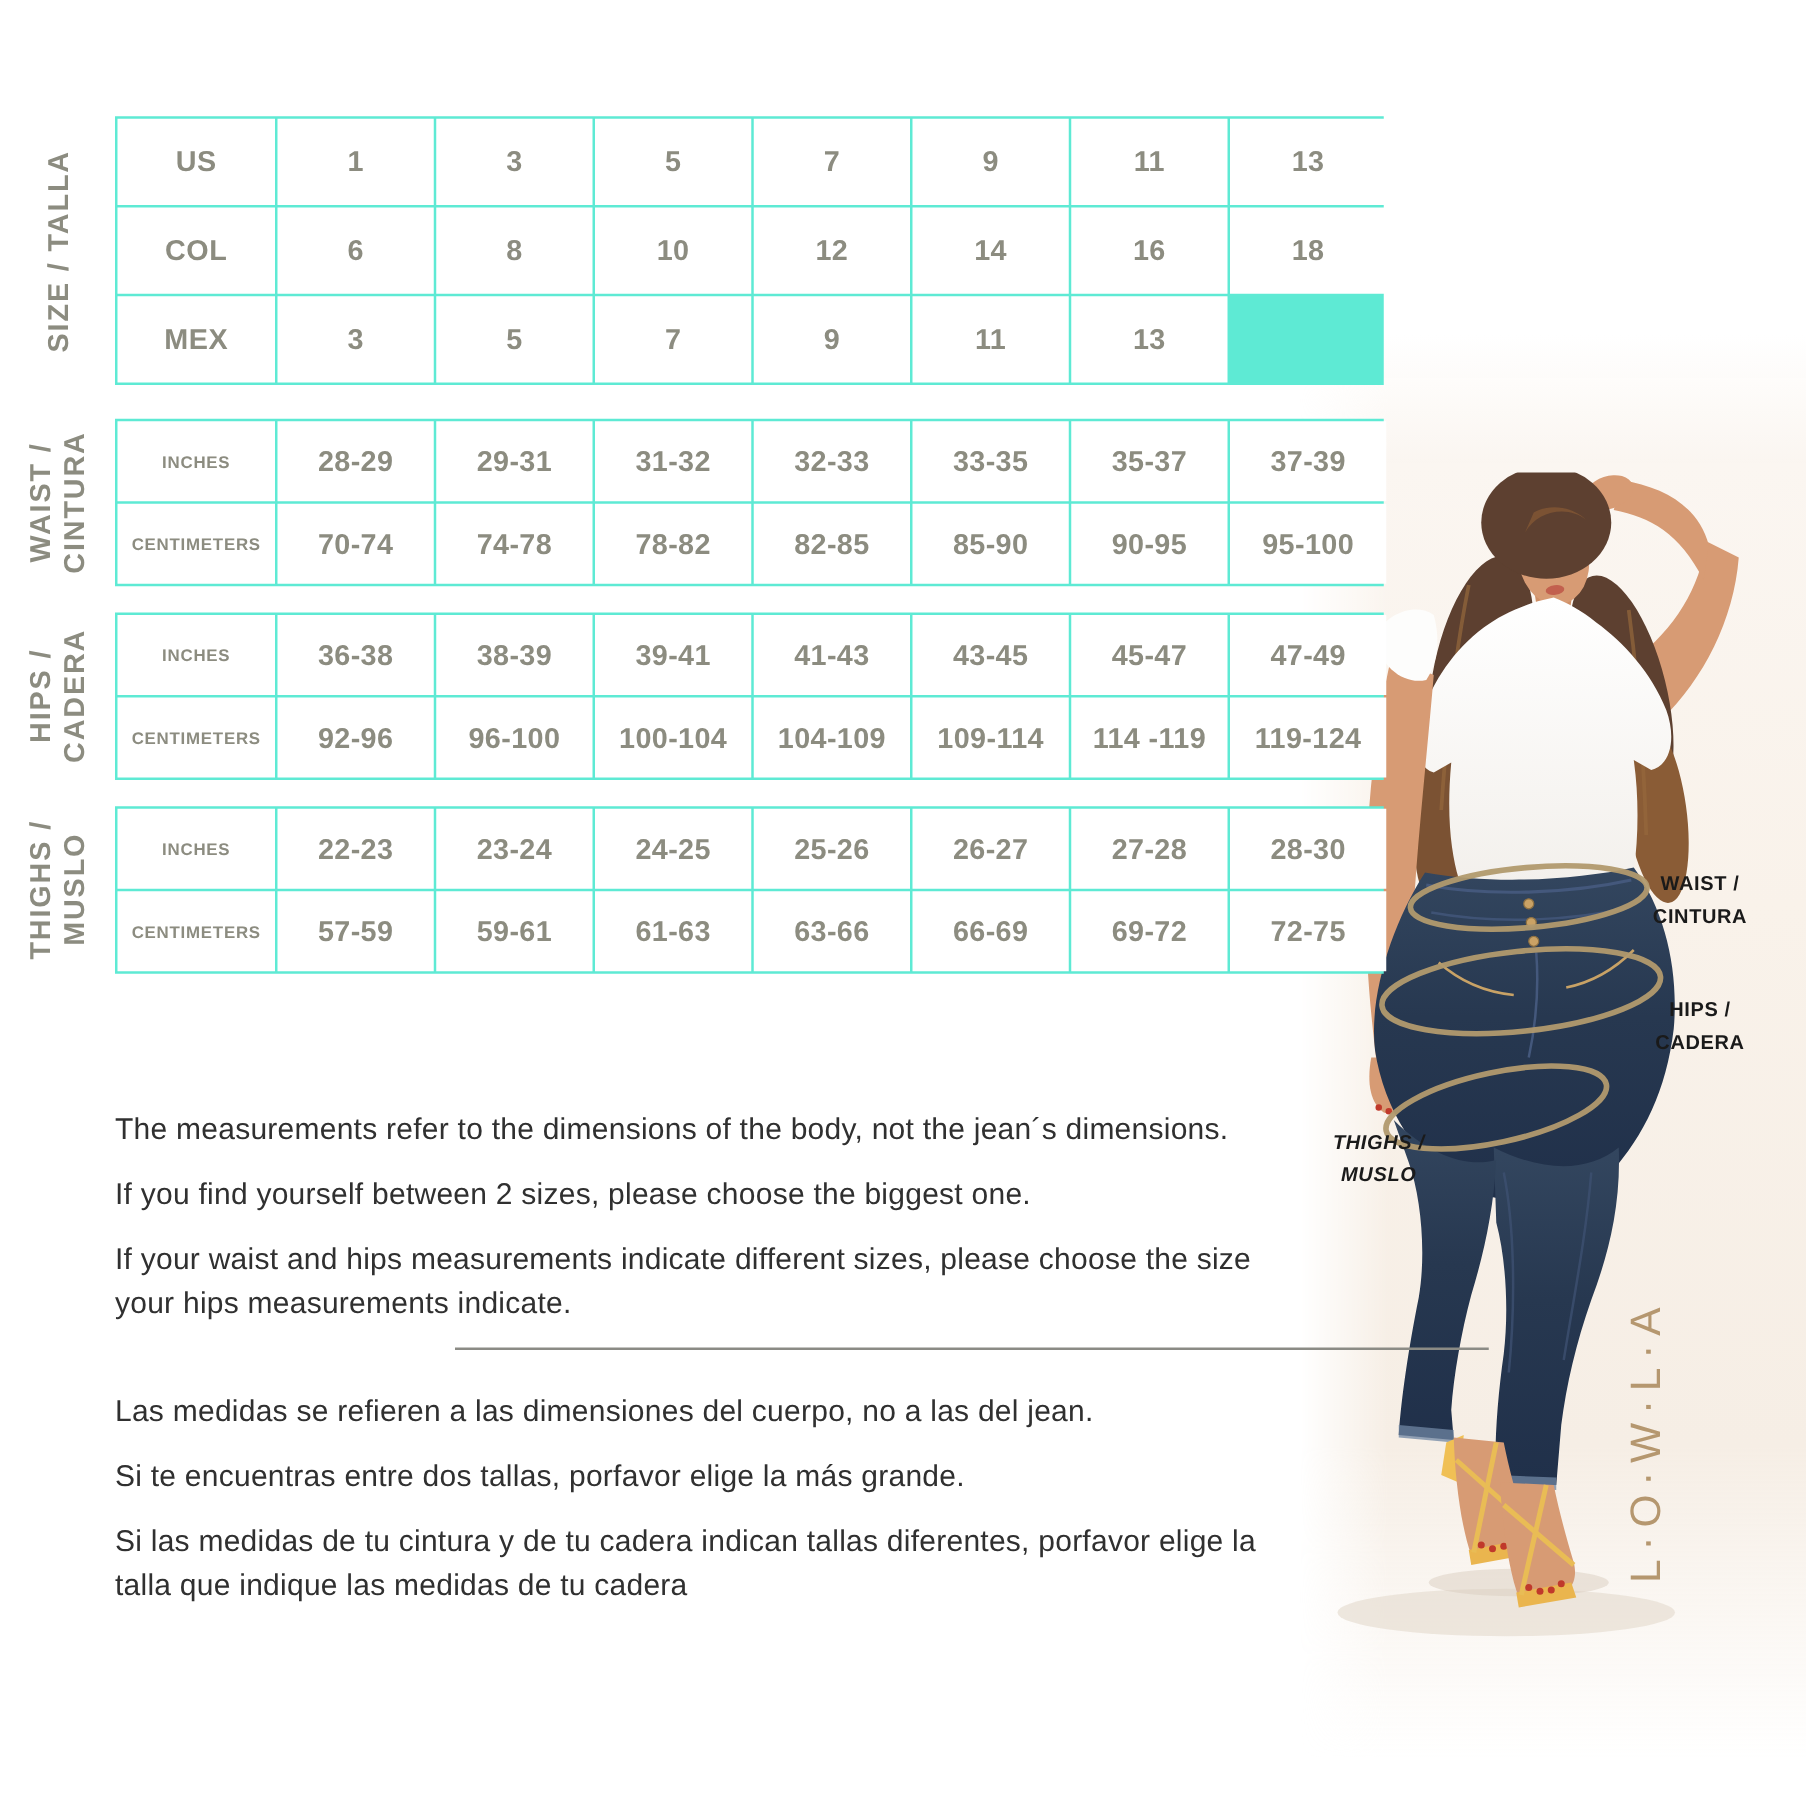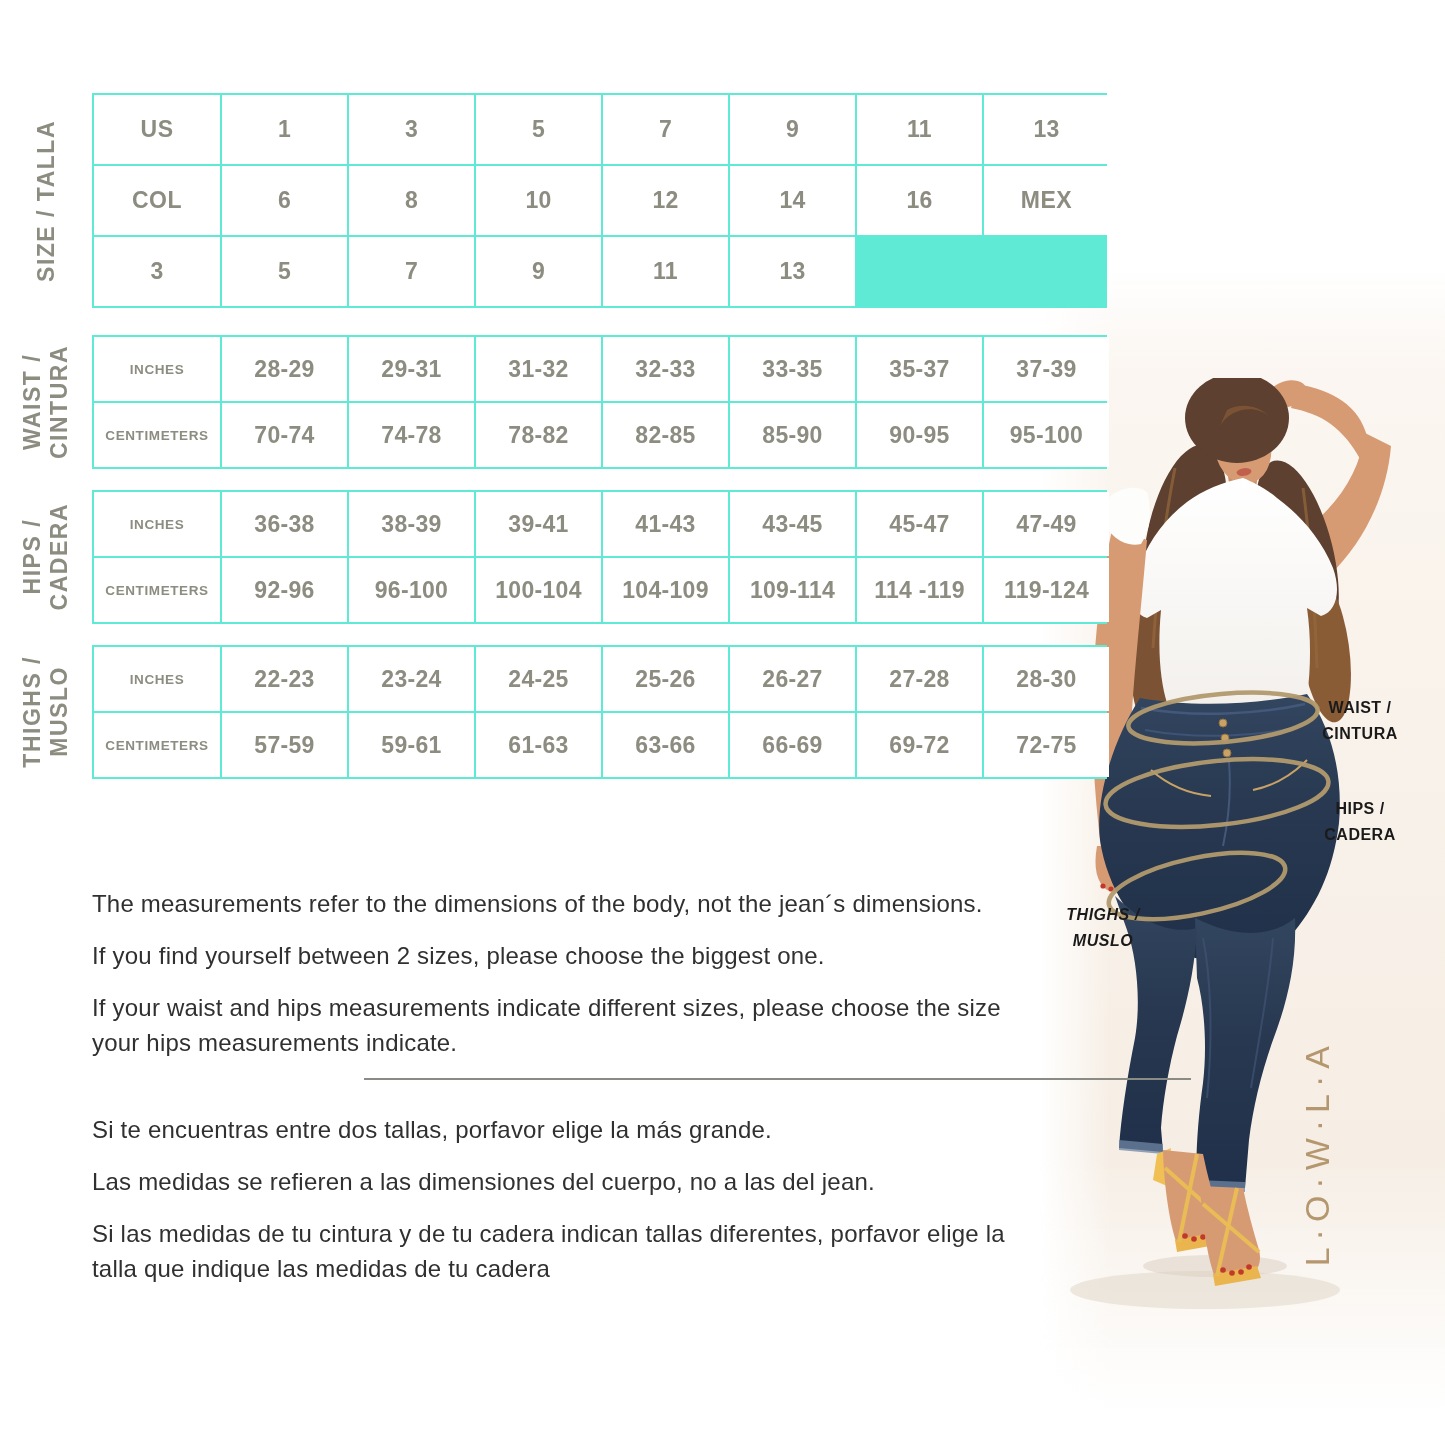--- a/index.html
+++ b/index.html
@@ -221,20 +221,21 @@
       <div class="cell val">9</div>
       <div class="cell val">11</div>
       <div class="cell val">13</div>
       <div class="cell head">COL</div>
       <div class="cell val">6</div>
       <div class="cell val">8</div>
       <div class="cell val">10</div>
       <div class="cell val">12</div>
       <div class="cell val">14</div>
       <div class="cell val">16</div>
+      <div class="cell val">18</div>
       <div class="cell head">MEX</div>
       <div class="cell val">3</div>
       <div class="cell val">5</div>
       <div class="cell val">7</div>
       <div class="cell val">9</div>
       <div class="cell val">11</div>
       <div class="cell val">13</div>
     </div>
   <div class="size-table t1">
       <div class="cell head">INCHES</div>
@@ -293,22 +294,22 @@
 
   <div class="notes notes-en">
     <p>The measurements refer to the dimensions of the body, not the jean´s dimensions.</p>
     <p>If you find yourself between 2 sizes, please choose the biggest one.</p>
     <p>If your waist and hips measurements indicate different sizes, please choose the size your hips measurements indicate.</p>
   </div>
 
   <div class="divider"></div>
 
   <div class="notes notes-es">
+    <p>Las medidas se refieren a las dimensiones del cuerpo, no a las del jean.</p>
     <p>Si te encuentras entre dos tallas, porfavor elige la más grande.</p>
-    <p>Las medidas se refieren a las dimensiones del cuerpo, no a las del jean.</p>
     <p>Si las medidas de tu cintura y de tu cadera indican tallas diferentes, porfavor elige la talla que indique las medidas de tu cadera</p>
   </div>
 
   <div class="m-label ml-waist">WAIST /
 CINTURA</div>
   <div class="m-label ml-hips">HIPS /
 CADERA</div>
   <div class="m-label ml-thighs">THIGHS /
 MUSLO</div>
 

